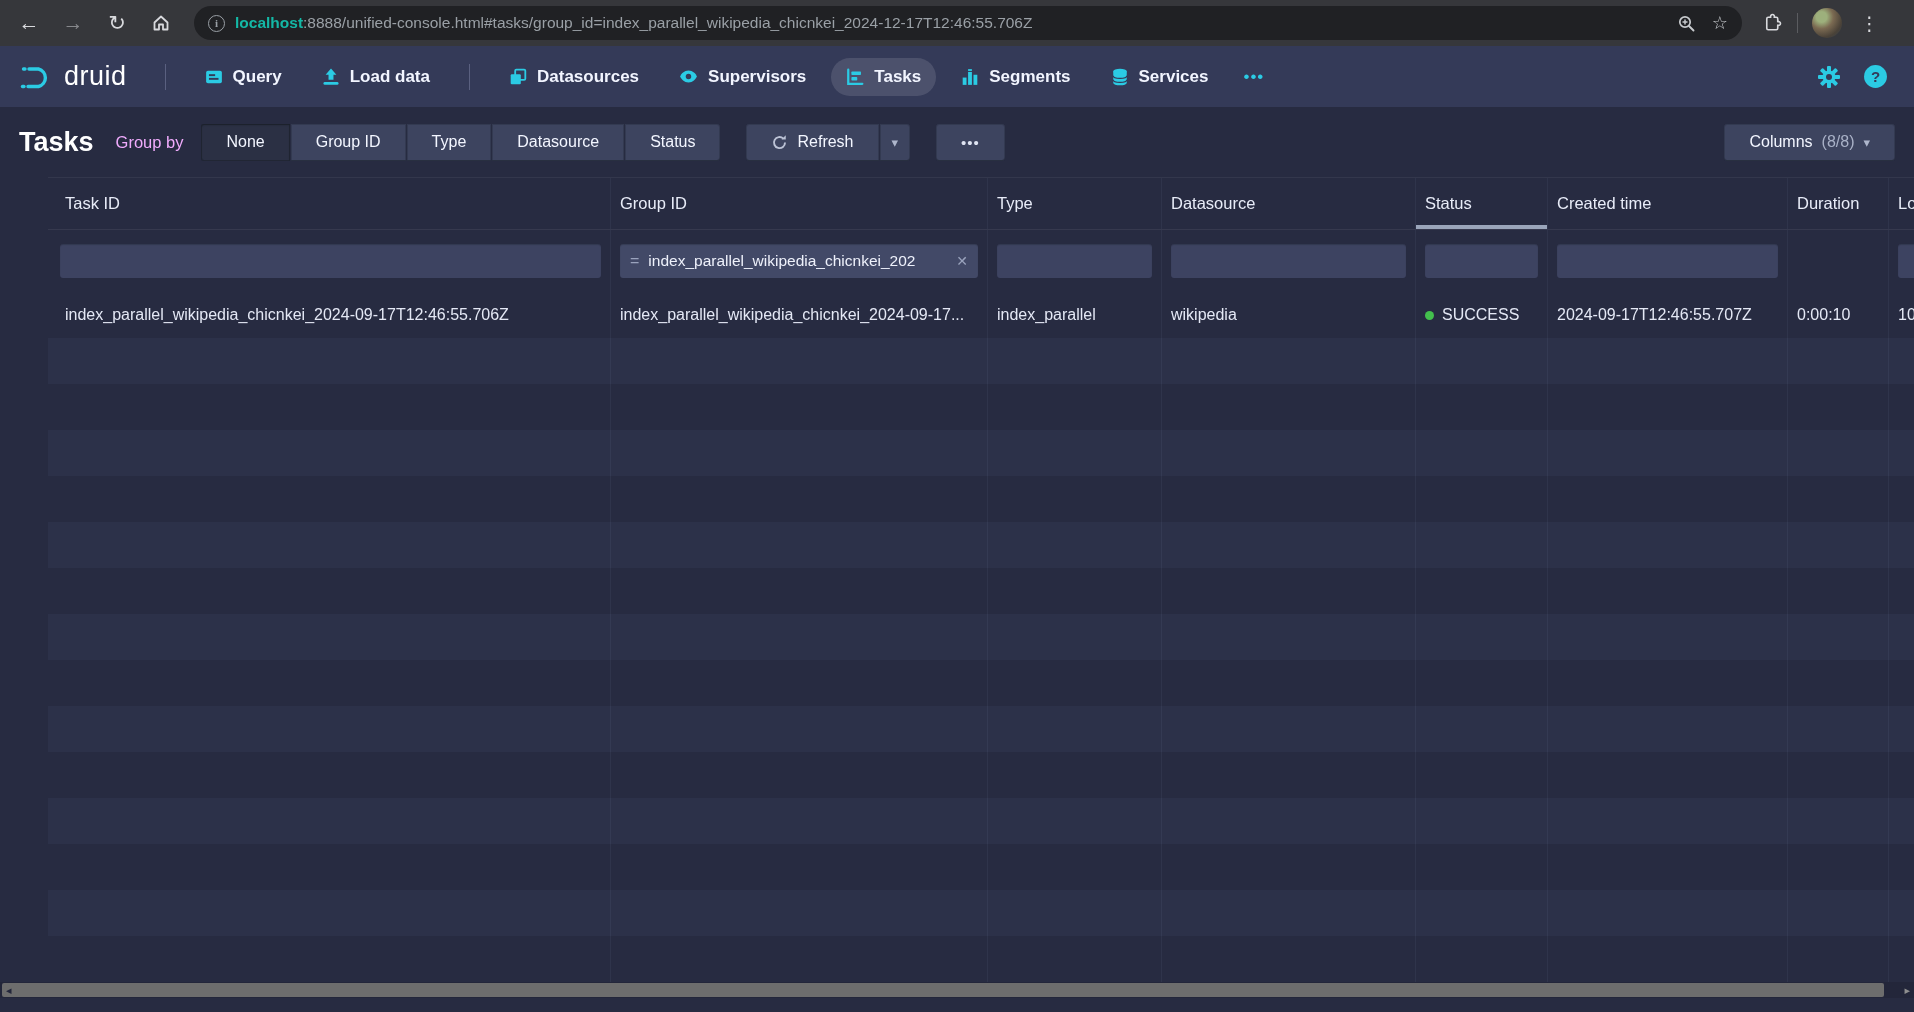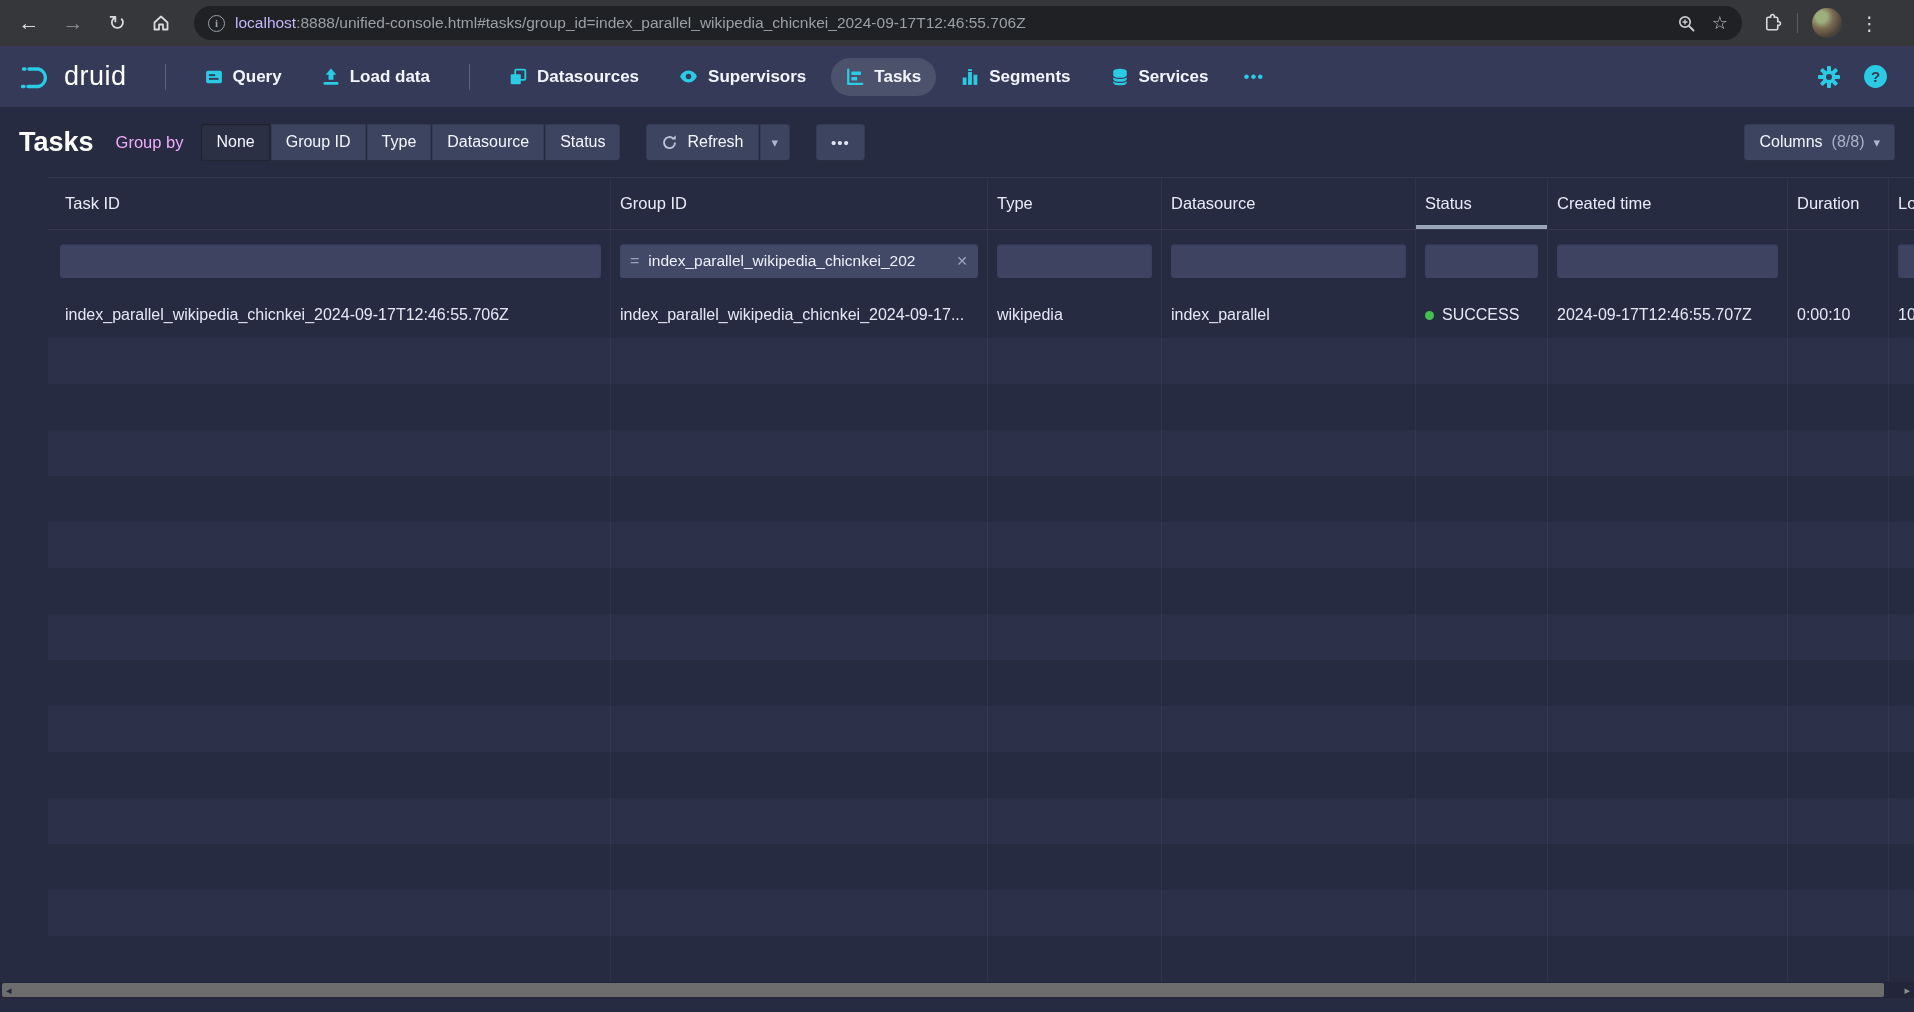--- a/index.html
+++ b/index.html
@@ -13,21 +13,21 @@
   
   .chrome { height:46px; background:#36373b; display:flex; align-items:center; padding:0 10px; gap:6px; }
   .chrome .navbtn { width:38px; height:38px; border-radius:50%; display:flex; align-items:center; justify-content:center;
                     font-size:21px; color:#d8d9dd; cursor:pointer; }
   .chrome .navbtn.dim { color:#87888c; }
   .urlbar { flex:0 0 1548px; height:34px; background:#202124; border-radius:17px; display:flex; align-items:center;
             padding:0 14px; gap:10px; margin-left:8px; }
   .info-icon { width:17px; height:17px; border:1.6px solid #9aa0a6; border-radius:50%; color:#9aa0a6;
                font-size:11px; line-height:14px; text-align:center; font-family:"Liberation Serif",serif; font-weight:bold; }
   .url { font-size:15.5px; color:#9aa0a6; white-space:nowrap; overflow:hidden; flex:1; }
-  .url b { color:#c4b5fd; font-weight:normal; }
+  .url b { color:#14b8a6; font-weight:bold; }
   .urlbar .tail-icons { display:flex; align-items:center; gap:16px; }
   .chrome-right { display:flex; align-items:center; gap:14px; margin-left:14px; }
   .sep-v { width:1px; height:20px; background:#5b5c60; }
   .avatar { width:30px; height:30px; border-radius:50%;
             background:radial-gradient(circle at 32% 30%, #9db07c 0 18%, #7b6a52 40%, #4a4238 70%, #33404e 100%); }
   .kebab { color:#d8d9dd; font-size:19px; letter-spacing:0; padding:0 4px; }
   .glyphbtn { color:#c7cace; font-size:18px; }
 
   
   .navbar { height:61px; background:#343a58; display:flex; align-items:center; padding:0 20px; gap:10px; }
@@ -38,21 +38,21 @@
               font-size:17px; color:#f2f5ff; white-space:nowrap;font-weight:bold; }
   .nav-item.active { background:rgba(255,255,255,.12); }
   .nav-more { color:#2bcbe4; font-size:17px; letter-spacing:1px; padding:0 10px; cursor:pointer; }
   .nav-spacer { flex:1; }
   .nav-right { display:flex; align-items:center; gap:22px; padding-right:6px; }
 
   
   .toolbar { height:70px; display:flex; align-items:center; padding:0 19px; gap:16px; }
   .page-title { font-size:27px; font-weight:bold; color:#ffffff; margin-right:6px; }
   .groupby-label { font-size:16.5px; color:#f0abfc; margin-right:2px; }
-  .btn { background:#3d445f; color:#f3f6ff; font-size:16px; border:none; height:37px; padding:0 15px;
+  .btn { background:#3d445f; color:#f3f6ff; font-size:16px; border:none; height:37px; padding:0 25px;
          display:flex; align-items:center; gap:9px; cursor:pointer;
          box-shadow: inset 0 0 0 1px rgba(16,22,26,.2), inset 0 -1px 0 rgba(16,22,26,.3); border-radius:3px; }
   .btngroup { display:flex; }
   .btngroup .btn { border-radius:0; }
   .btngroup .btn:first-child { border-radius:3px 0 0 3px; }
   .btngroup .btn:last-child { border-radius:0 3px 3px 0; }
   .btngroup .btn + .btn { margin-left:1px; }
   .btn.pressed { background:#2b3044; box-shadow: inset 0 0 0 1px rgba(16,22,26,.35), inset 0 1px 2px rgba(16,22,26,.4); }
   .split { display:flex; margin-left:10px; }
   .split .btn:first-child { border-radius:3px 0 0 3px; }
@@ -100,21 +100,21 @@
   <div class="navbtn">←</div>
   <div class="navbtn dim">→</div>
   <div class="navbtn">↻</div>
   <div class="navbtn">
     <svg width="20" height="20" viewBox="0 0 20 20">
       <path d="M3.5 9.5 L10 3.5 L16.5 9.5 V16.5 H12 V11.5 H8 V16.5 H3.5 Z" fill="none" stroke="#d8d9dd" stroke-width="1.8" stroke-linejoin="round"></path>
     </svg>
   </div>
   <div class="urlbar">
     <span class="info-icon">i</span>
-    <span class="url"><b>localhost</b><span>:8888/unified-console.html#tasks/group_id=index_parallel_wikipedia_chicnkei_2024-09-17T12:46:55.706Z</span></span>
+    <span class="url"><b>localhost</b><span>:8888/unified-console.html#tasks/group_id=index_parallel_wikipedia_chicnkei_2024-12-17T12:46:55.706Z</span></span>
     <span class="tail-icons">
       <svg width="19" height="19" viewBox="0 0 19 19">
         <circle cx="8" cy="8" r="5.2" fill="none" stroke="#c7cace" stroke-width="1.7"></circle>
         <line x1="12" y1="12" x2="16.5" y2="16.5" stroke="#c7cace" stroke-width="1.9" stroke-linecap="round"></line>
         <line x1="5.5" y1="8" x2="10.5" y2="8" stroke="#c7cace" stroke-width="1.5"></line>
         <line x1="8" y1="5.5" x2="8" y2="10.5" stroke="#c7cace" stroke-width="1.5"></line>
       </svg>
       <span class="glyphbtn">☆</span>
     </span>
   </div>
@@ -300,22 +300,22 @@
     <div class="fcell"><input class="finput" value="" style=""></div>
     <div class="fcell"><input class="finput" value="" style=""></div>
     <div class="fcell"></div>
     <div class="fcell"><input class="finput" value="" style=""></div>
   </div>
 
   <div>
     <div class="grid tr">
       <div class="td">index_parallel_wikipedia_chicnkei_2024-09-17T12:46:55.706Z</div>
       <div class="td">index_parallel_wikipedia_chicnkei_2024-09-17...</div>
+      <div class="td">index_parallel</div>
       <div class="td">wikipedia</div>
-      <div class="td">index_parallel</div>
       <div class="td">
         <span class="dot"></span>
         <span>SUCCESS</span>
       </div>
       <div class="td">2024-09-17T12:46:55.707Z</div>
       <div class="td">0:00:10</div>
       <div class="td">10.2.1.</div>
     </div>
   <div class="grid tr alt">
         <div class="td"></div>

